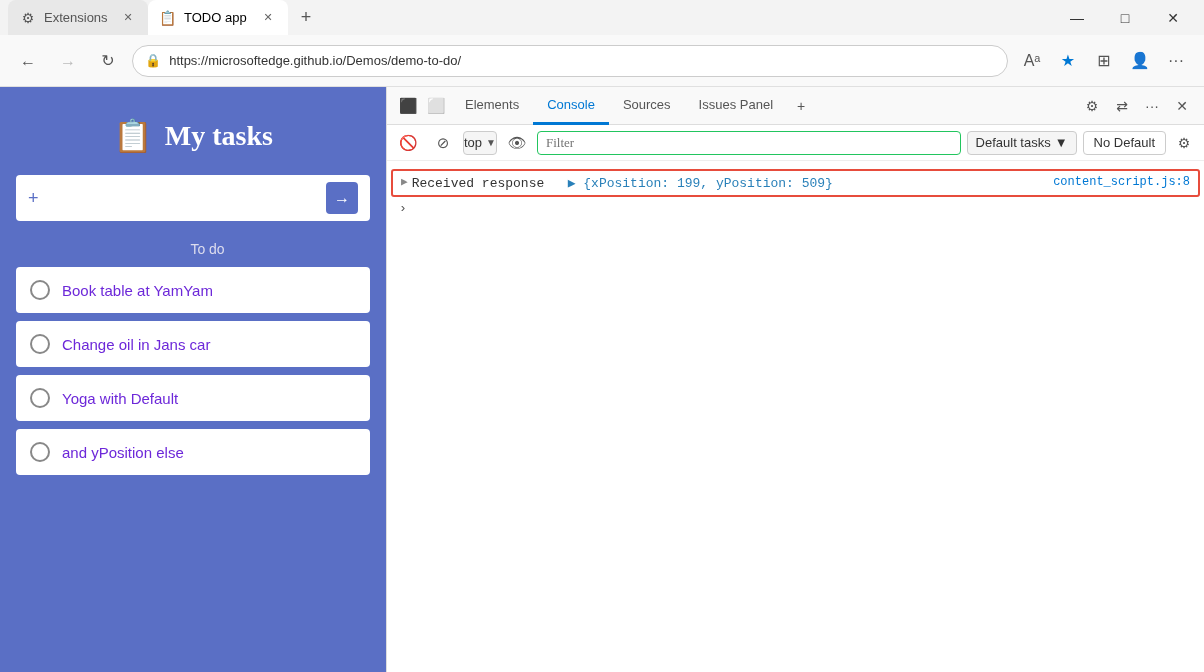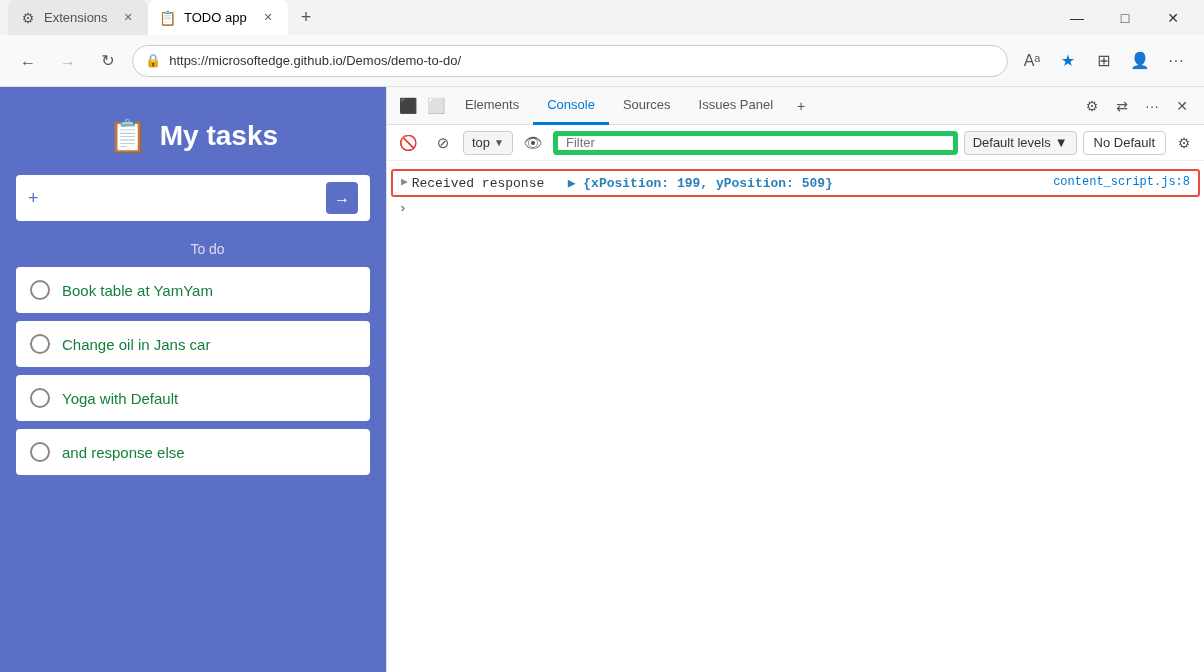--- a/index.html
+++ b/index.html
@@ -29,51 +29,51 @@
     .addr-btn { width: 32px; height: 32px; display: flex; align-items: center; justify-content: center; border-radius: 50%; font-size: 16px; color: #555; cursor: pointer; }
     .addr-btn.star { color: #0078d4; }
 
     
     .main-content { flex: 1; display: flex; overflow: hidden; }
 
     
     .todo-app { width: 386px; background: #5a6fc5; display: flex; flex-direction: column; overflow-y: auto; }
     .todo-header { display: flex; align-items: center; justify-content: center; padding: 30px 20px 20px; gap: 12px; }
     .todo-header-icon { font-size: 32px; }
-    .todo-header-title { font-size: 28px; font-weight: 600; color: #fff; }
+    .todo-header-title { font-size: 28px; font-weight: 600; color: #fff; font-family: Liberation Serif, serif; }
     .add-task-bar { margin: 0 16px 20px; background: #fff; border-radius: 4px; display: flex; align-items: center; padding: 0 12px; height: 46px; }
     .add-task-plus { color: #5a6fc5; font-size: 18px; margin-right: 8px; }
     .add-task-input { flex: 1; border: none; outline: none; font-size: 15px; color: #333; background: transparent; }
     .add-task-btn { width: 32px; height: 32px; background: #5a6fc5; border: none; border-radius: 4px; display: flex; align-items: center; justify-content: center; cursor: pointer; margin-left: auto; }
     .add-task-arrow { color: #fff; font-size: 16px; }
 
     .section-label { text-align: center; font-size: 14px; color: #dde; margin-bottom: 10px; margin-left: 29px; }
     .task-list { padding: 0 16px; display: flex; flex-direction: column; gap: 8px; margin-bottom: 16px; }
     .task-item { background: #fff; border-radius: 4px; display: flex; align-items: center; padding: 0 14px; height: 46px; gap: 12px; cursor: pointer; }
     .task-item.completed { background: #d8d8e8; }
     .task-circle { width: 20px; height: 20px; border-radius: 50%; border: 2px solid #888; flex-shrink: 0; display: flex; align-items: center; justify-content: center; }
     .task-circle.checked { background: #333; border-color: #333; }
     .task-check { color: #fff; font-size: 12px; }
-    .task-text { font-size: 15px; color: #15803d; }
+    .task-text { font-size: 15px; color: #6d28d9; }
     .task-text.strikethrough { text-decoration: line-through; color: #888; }
     .completed-section { margin-top: 8px; }
 
     
     .devtools { flex: 1; background: #fff; display: flex; flex-direction: column; border-left: 1px solid #ddd; }
     .devtools-tabs { height: 38px; display: flex; align-items: center; padding: 0 8px; gap: 0; border-bottom: 1px solid #ddd; background: #f9f9f9; }
     .devtools-tab { padding: 7px 14px; height: 38px; display: flex; align-items: center; font-size: 13px; color: #555; cursor: pointer; border-bottom: 3px solid transparent; }
     .devtools-tab.active { color: #0078d4; border-bottom: 3px solid #0078d4; }
     .dt-actions { margin-left: auto; display: flex; gap: 2px; }
     .dt-action-btn { width: 28px; height: 28px; display: flex; align-items: center; justify-content: center; border-radius: 4px; font-size: 14px; color: #555; cursor: pointer; }
 
     .devtools-toolbar { height: 36px; display: flex; align-items: center; padding: 0 8px; gap: 6px; border-bottom: 1px solid #eee; background: #fff; }
     .dt-tool-btn { width: 28px; height: 28px; display: flex; align-items: center; justify-content: center; border-radius: 4px; font-size: 15px; color: #555; cursor: pointer; }
-    .context-selector { display: flex; align-items: center; gap: 4px; background: #f5f5f5; border: 1px solid #ccc; border-radius: 4px; padding: 0 8px; height: 24px; font-size: 13px; color: #333; cursor: pointer; }
+    .context-selector { display: flex; align-items: center; gap: 4px; background: #f5f5f5; border: 1px solid #ccc; border-radius: 4px; padding: 0 0; height: 24px; font-size: 13px; color: #333; cursor: pointer; }
     .context-arrow { font-size: 10px; color: #555; }
-    .filter-input { flex: 1; height: 24px; border: 5px solid #22c55e; border-radius: 4px; padding: 0 8px; font-size: 13px; outline: none; }
+    .filter-input { flex: 1; height: 24px; border: 1px solid #22c55e; border-radius: 4px; padding: 0 8px; font-size: 13px; outline: none; font-family: Liberation Serif, serif; }
     .log-levels { display: flex; align-items: center; gap: 4px; background: #f5f5f5; border: 1px solid #ccc; border-radius: 4px; padding: 0 8px; height: 24px; font-size: 13px; color: #333; cursor: pointer; }
     .no-issues-badge { background: #fff; border: 1px solid #ccc; border-radius: 4px; padding: 0 10px; height: 24px; display: flex; align-items: center; font-size: 13px; color: #333; }
     .dt-settings-btn { width: 24px; height: 24px; display: flex; align-items: center; justify-content: center; font-size: 14px; color: #555; cursor: pointer; }
 
     .devtools-console { flex: 1; padding: 8px 4px; overflow-y: auto; font-family: 'Consolas', 'Courier New', monospace; font-size: 13px; }
     .console-entry { display: flex; align-items: flex-start; padding: 4px 8px; border-left: 3px solid transparent; position: relative; }
     .console-entry.highlighted { border: 2px solid #e74c3c; border-radius: 3px; }
     .console-entry-arrow { color: #888; margin-right: 4px; cursor: pointer; font-size: 11px; }
     .console-text { color: #333; flex: 1; }
     .console-link { color: #0078d4; text-decoration: none; margin-left: auto; font-size: 12px; }
@@ -145,21 +145,21 @@
         <div class="task-item">
           <div class="task-circle"></div>
           <span class="task-text">Change oil in Jans car</span>
         </div>
         <div class="task-item">
           <div class="task-circle"></div>
           <span class="task-text">Yoga with Default</span>
         </div>
         <div class="task-item">
           <div class="task-circle"></div>
-          <span class="task-text">and response else</span>
+          <span class="task-text">and yPosition else</span>
         </div>
       </div>
 
     </div>
 
     <div class="devtools">
 
       <div class="devtools-tabs">
         <div class="dt-tool-btn" title="Inspect element">⬛</div>
         <div class="dt-tool-btn" title="Device mode">⬜</div>
@@ -179,35 +179,35 @@
       <div class="devtools-toolbar">
         <div class="dt-tool-btn">🚫</div>
         <div class="dt-tool-btn">⊘</div>
         <div class="context-selector">
           <span>top</span>
           <span class="context-arrow">▼</span>
         </div>
         <div class="dt-tool-btn">👁</div>
         <input class="filter-input" type="text" placeholder="Filter" style="">
         <div class="log-levels">
-          <span>Default levels</span>
+          <span>Default tasks</span>
           <span>▼</span>
         </div>
         <div class="no-issues-badge">
           <span>No Default</span>
         </div>
         <div class="dt-settings-btn">⚙</div>
       </div>
 
       <div class="devtools-console">
         <div class="console-entry highlighted">
           <span class="console-entry-arrow">▶</span>
           <span class="console-text">
             Received response &nbsp;
-            <span style="color:#2980b9;font-weight:bold;">▶ {xPosition: 199, yPosition: 509}</span>
+            <span style="color:#2980b9;">▶ {xPosition: 199, yPosition: 509}</span>
           </span>
           <a class="console-link" href="#">content_script.js:8</a>
         </div>
         <div class="console-caret">
           <span>›</span>
         </div>
       </div>
     </div>
 
   </div>

